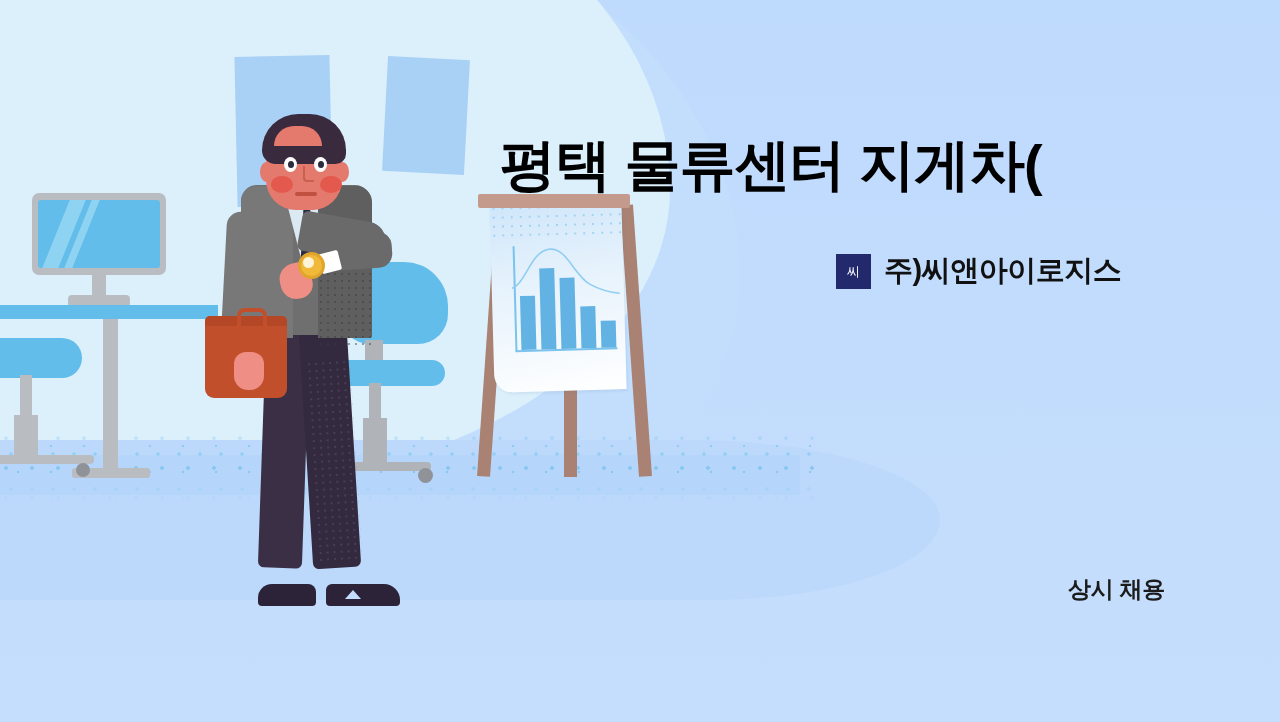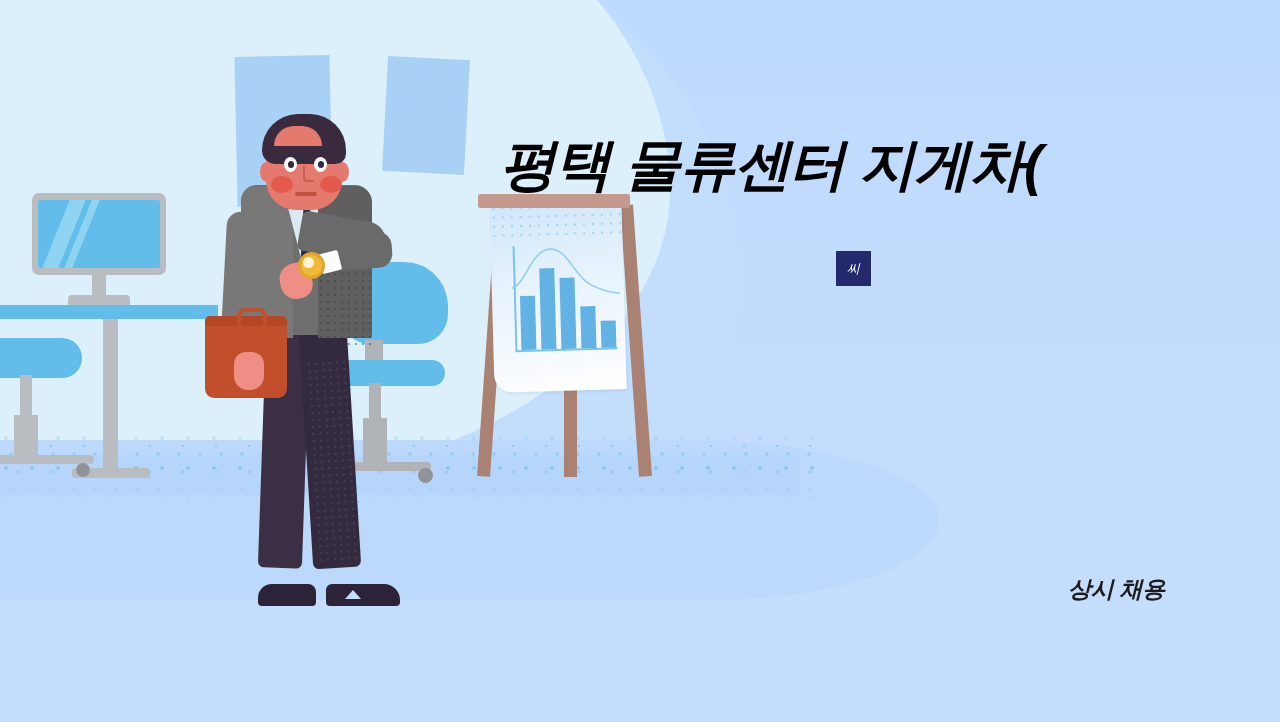--- a/index.html
+++ b/index.html
@@ -5,21 +5,20 @@
 <style>
   html,body{margin:0;padding:0;}
   body{
     width:1280px;height:722px;overflow:hidden;
     font-family:"Liberation Sans","DejaVu Sans",sans-serif;
     background:#c9e2fd;
   }
   #stage{
     position:relative;width:1280px;height:722px;overflow:hidden;
     background:#c4ddfd;
-    font-style:italic;
   }
   
   .bg-base{
     position:absolute;inset:0;
     background:linear-gradient(180deg,#bedafd 0%,#c2dcfd 45%,#c6defd 100%);
   }
   
   .blob{
     position:absolute;left:-320px;top:-130px;
     width:1060px;height:730px;
@@ -299,17 +298,18 @@
   <div class="pupil pupil-r"></div>
   <div class="nose"></div>
   <div class="cheek cheek-l"></div>
   <div class="cheek cheek-r"></div>
   <div class="mouth"></div>
 
   <div class="title">평택 물류센터 지게차(</div>
 
   <div class="company-row">
     <span class="logo-badge">씨</span>
+    <span class="company-name">주)씨앤아이로지스</span>
   </div>
 
   <div class="status">상시 채용</div>
 
 </div>
 
 </body></html>

